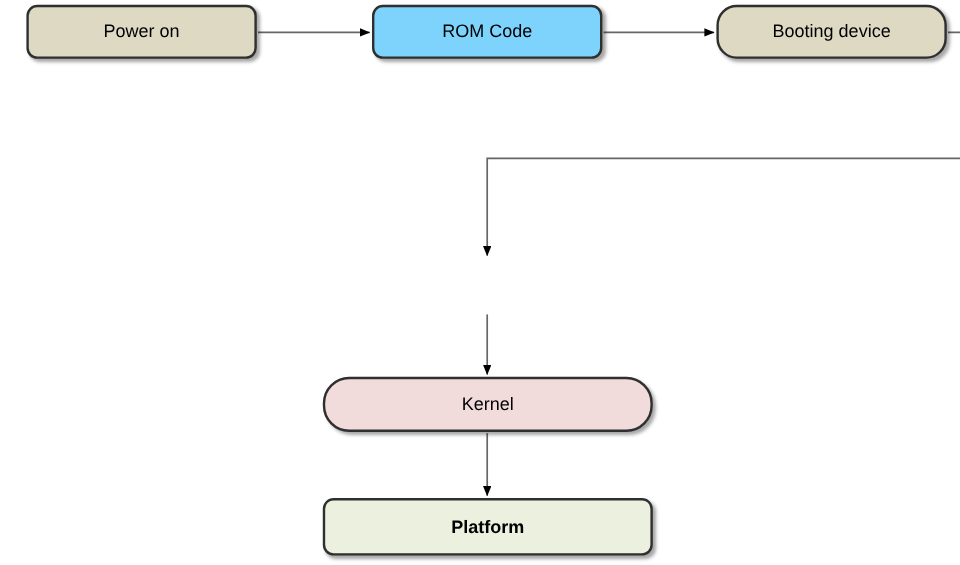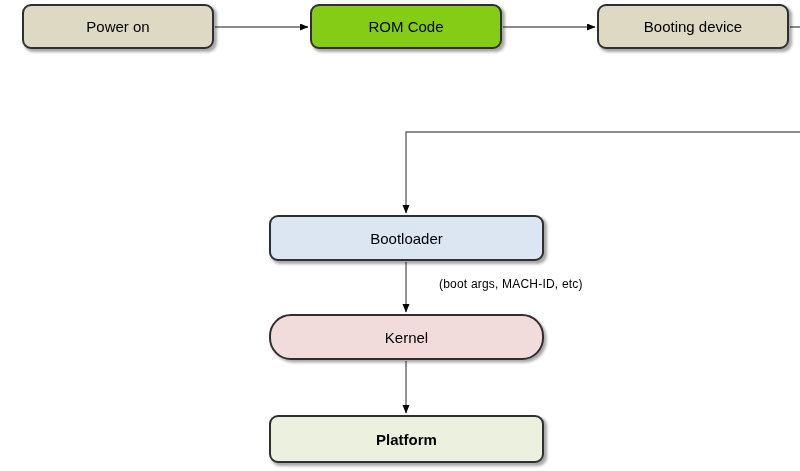--- a/index.html
+++ b/index.html
@@ -43,21 +43,21 @@
   .annotation {
     position: absolute;
     font-size: 12px;
     color: #000000;
     white-space: nowrap;
     letter-spacing: 0.2px;
   }
   
   #node-power-on       { left: 3px;   top: 4px;   width: 192px; height: 45px; }
   #node-rom-code       { left: 291px; top: 4px;   width: 192px; height: 45px; }
-  #node-booting-device { left: 578px; top: 4px;   width: 192px; height: 45px; }
+  #node-booting-device { left: 578px; top: 4px;   width: 192px; height: 45px; border-radius: 17px; }
   #node-bootloader     { left: 250px; top: 215px; width: 275px; height: 46px; }
   #node-kernel         { left: 250px; top: 314px; width: 275px; height: 46px; border-radius: 22px; }
   #node-platform       { left: 250px; top: 415px; width: 275px; height: 48px; font-weight: bold; }
   #annotation-booting-device { left: 562px; top: 60px; }
   #annotation-bootloader     { left: 420px; top: 277px; }
 </style>
 </head>
 <body>
 
 <div id="canvas">
@@ -74,36 +74,32 @@
       <path d="M771,27 L798,27 L798,132 L387,132 L387,213" marker-end="url(#arrow)"></path>
       <path d="M387,262 L387,312" marker-end="url(#arrow)"></path>
       <path d="M387,361 L387,413" marker-end="url(#arrow)"></path>
     </g>
   </svg>
 
   <div class="node" id="node-power-on" style="background-color: rgb(221, 217, 195);">
     <span class="node-label">Power on</span>
   </div>
 
-  <div class="node" id="node-rom-code" style="background-color: #84cc16;">
+  <div class="node" id="node-rom-code" style="background-color: #7dd3fc;">
     <span class="node-label">ROM Code</span>
   </div>
 
   <div class="node" id="node-booting-device" style="background-color: rgb(221, 217, 195);">
     <span class="node-label">Booting device</span>
   </div>
 
-  <div class="node" id="node-bootloader" style="background-color: rgb(220, 230, 242);">
-    <span class="node-label">Bootloader</span>
-  </div>
 
   <div class="node" id="node-kernel" style="background-color: rgb(242, 220, 219);">
     <span class="node-label">Kernel</span>
   </div>
 
   <div class="node" id="node-platform" style="background-color: rgb(235, 241, 222);">
     <span class="node-label">Platform</span>
   </div>
 
 
-  <div class="annotation" id="annotation-bootloader">(boot args, MACH-ID, etc)</div>
 
 </div>
 
 </body></html>

